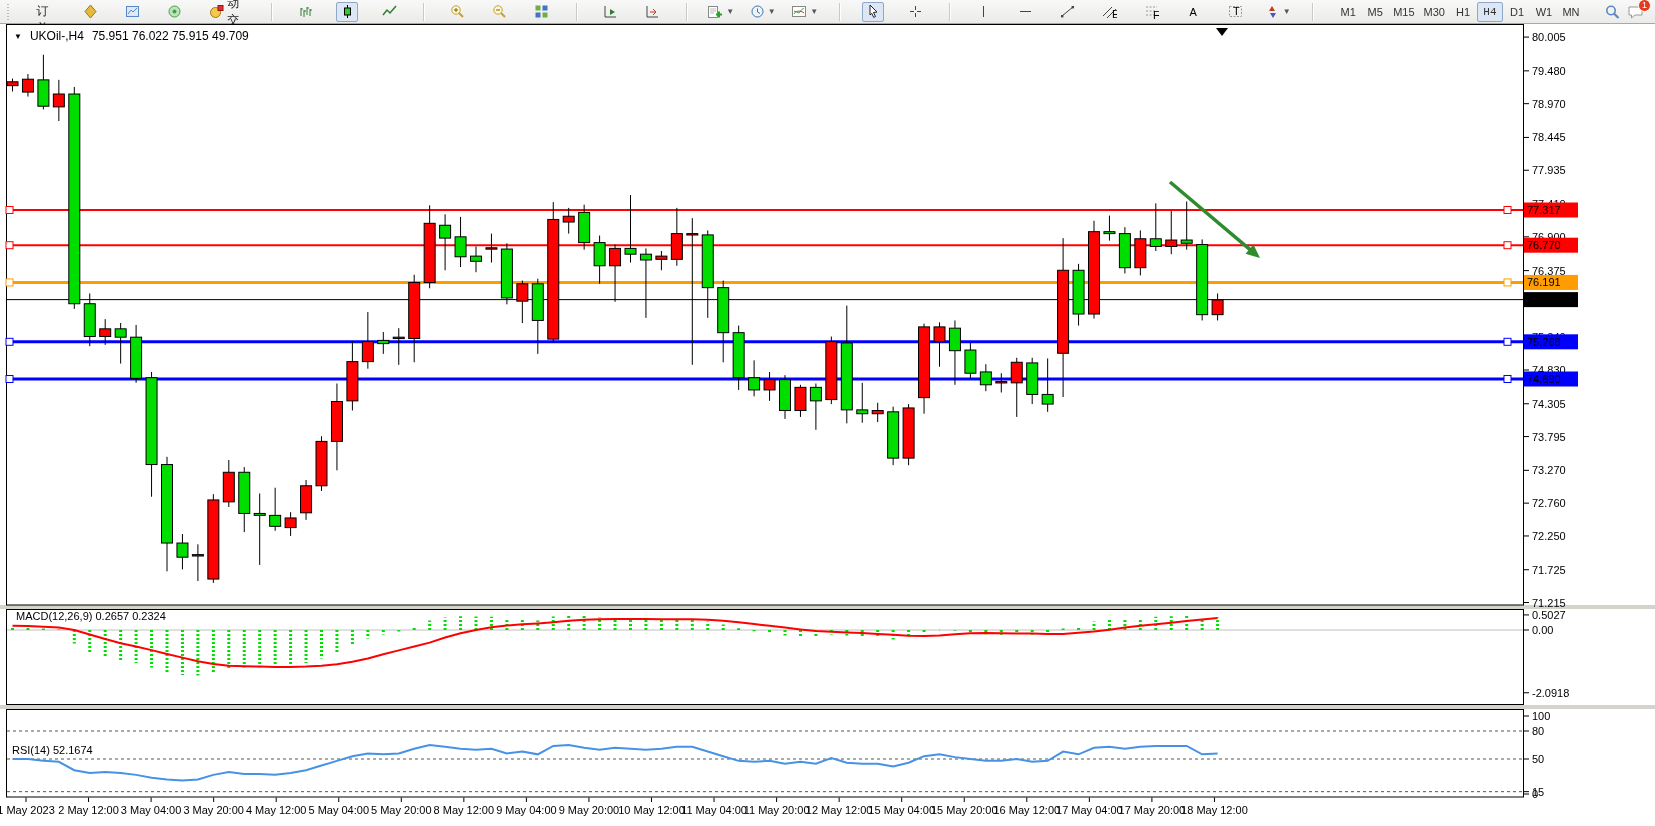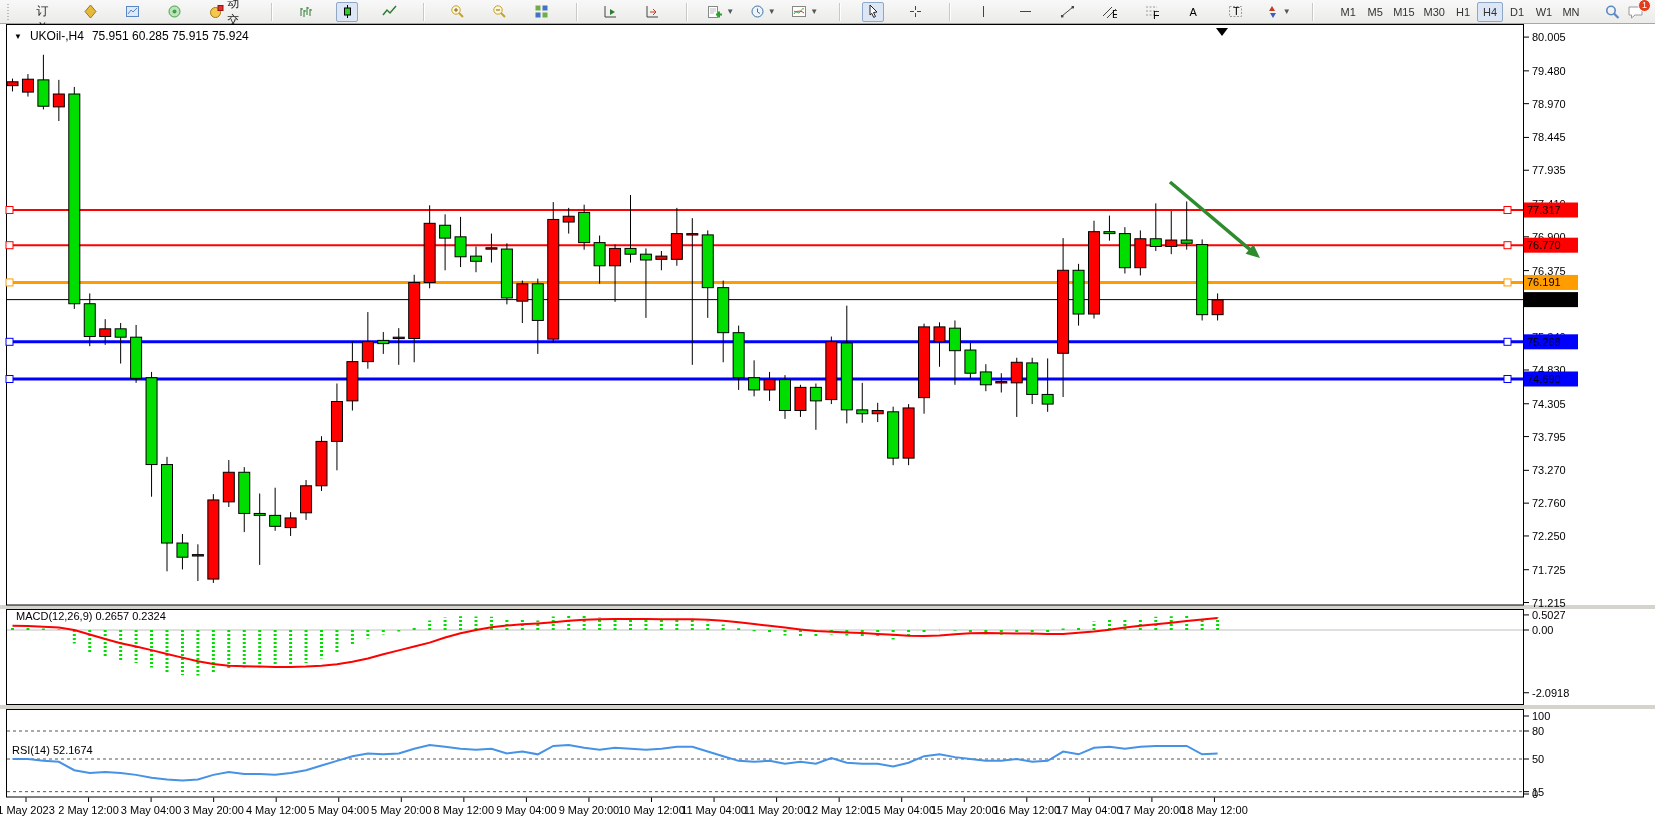--- a/index.html
+++ b/index.html
@@ -9,21 +9,21 @@
   .toolbar { position:absolute; left:0; top:0; width:1655px; height:24px;
     background:linear-gradient(#f8f8f8,#ebebe9); border-bottom:1px solid #a8a8a8;
     display:flex; align-items:center; padding:0 4px; gap:20px; }
   .grip { width:5px; height:16px; margin:0 3px;
     background-image:repeating-linear-gradient(#bbb 0 1px, transparent 1px 3px);
     background-size:2px 100%; background-repeat:no-repeat; background-position:center; }
   .sep { width:1px; height:18px; background:#c9c9c9; margin:0 3px; box-shadow:1px 0 0 #fff; }
   .tb-btn { height:20px; min-width:22px; display:inline-flex; align-items:center;
     justify-content:center; gap:3px; padding:0 3px; border:1px solid transparent;
     border-radius:2px; font-size:12px; color:#222; cursor:default; }
-  .tb-btn.active { border-color:#8fa8c8; background:#dce6f4; }
+  .tb-btn.active { border-color:#8fa8c8; background:#dce6f4;font-family:Liberation Mono, monospace; }
   .tb-btn.tf { font-size:11px; color:#333; min-width:26px; }
   .caret { font-size:8px; color:#555; line-height:1; }
   .tb-right { margin-left:auto; display:flex; align-items:center; gap:6px; padding-right:6px; }
   .badge { position:absolute; right:-6px; top:-5px; background:#e03c1e; color:#fff;
     font-size:9px; width:13px; height:13px; border-radius:50%; display:flex;
     align-items:center; justify-content:center; border:1px solid #fff; }
   .chatwrap { position:relative; }
   .ico svg { display:block; }
   
   #chart-wrap { position:absolute; left:0; top:24px; width:1585px; height:802px; }
@@ -670,16 +670,16 @@
         <text x="1151.8999999999999" y="790" text-anchor="middle">17 May 20:00</text>
         <line x1="1214.45" x2="1214.45" y1="773.5" y2="778" stroke="#000"></line>
         <text x="1214.45" y="790" text-anchor="middle">18 May 12:00</text>
       </g>
     </svg>
 </div>
 
 <div class="overlay" id="chart-title">
   <span class="tri">▼</span>
   <span>UKOil-,H4</span>
-  <span>75.951 60.285 75.915 75.924</span>
+  <span>75.951 76.022 75.915 49.709</span>
 </div>
 <div class="overlay" id="macd-label">MACD(12,26,9) 0.2657 0.2324</div>
 <div class="overlay" id="rsi-label">RSI(14) 52.1674</div>
 
 </body></html>

